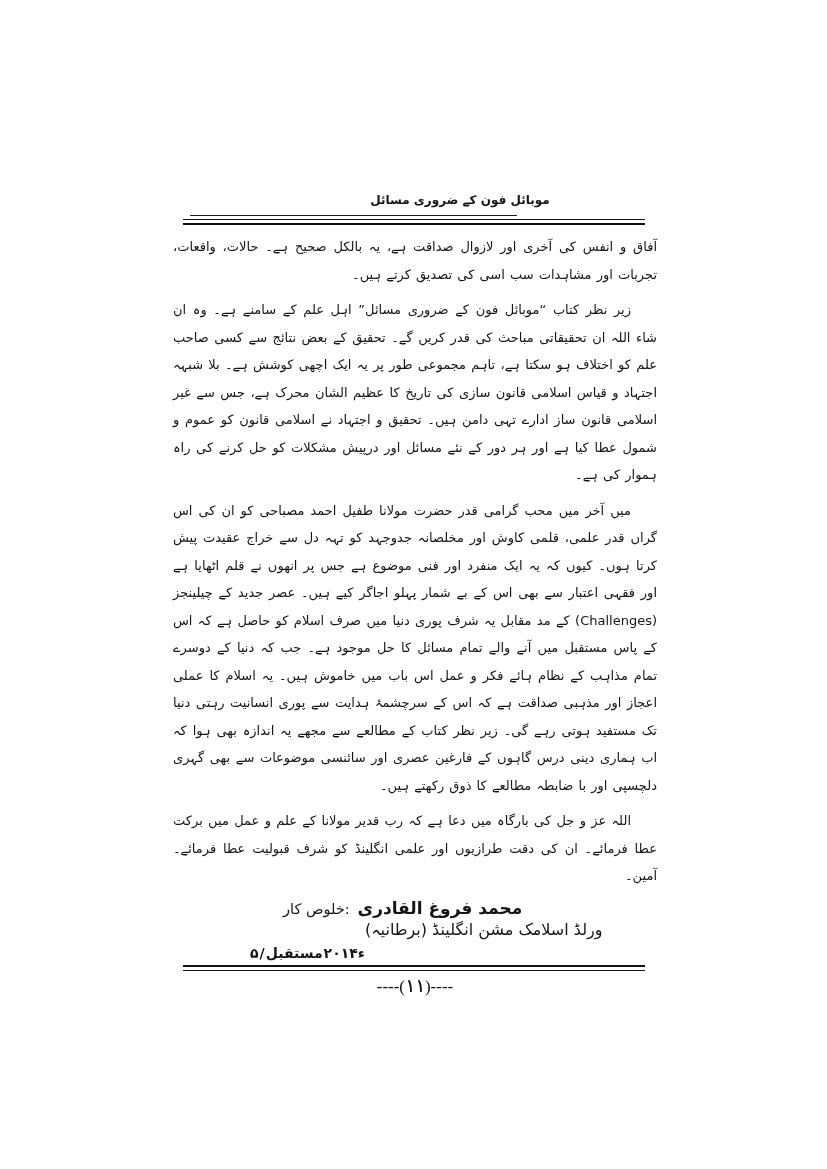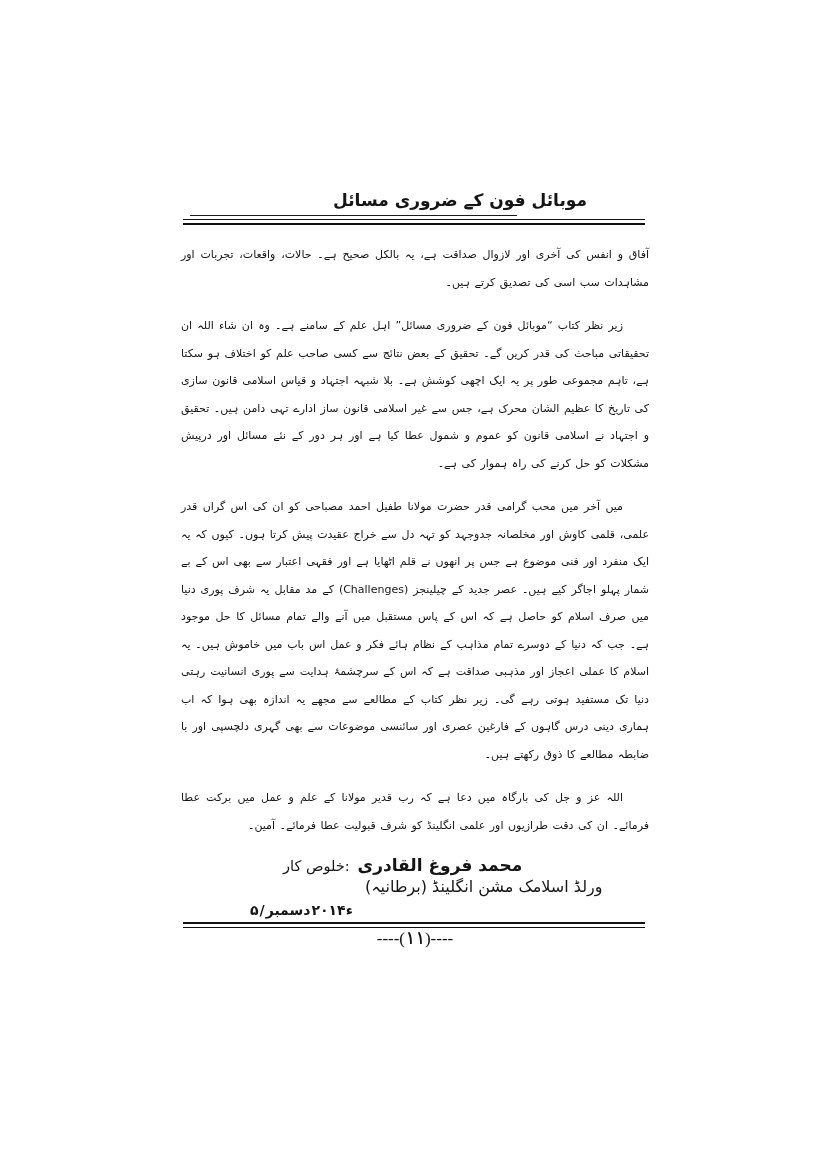--- a/index.html
+++ b/index.html
@@ -5,31 +5,31 @@
   html,body{margin:0;padding:0;background:#e8e8e8;}
   .page{
     position:relative;width:827px;height:1169px;background:#ffffff;
     font-family:"DejaVu Sans",sans-serif;color:#151515;overflow:hidden;
     margin:0 auto;
   }
   .column{position:absolute;left:165px;top:186px;width:500px;}
 
   
   .title{
-    direction:rtl;font-weight:bold;font-size:17px;line-height:28px;
+    direction:rtl;font-weight:bold;font-size:12px;line-height:28px;
     text-align:center;margin-left:130px;margin-right:40px;
     white-space:nowrap;
   }
   .thin-rule{margin-top:1px;margin-left:25px;width:327px;border-top:1.5px solid #1c1c1c;height:0;}
   .double-rule{margin-top:3px;margin-left:18px;width:462px;height:3px;
     border-top:1.2px solid #111;border-bottom:2.6px solid #111;}
 
   
   .body{margin-top:8px;}
-  .para{margin:16px;direction:rtl;text-align:justify;font-size:11px;line-height:27.5px;word-spacing:1px;}
+  .para{margin:8px;direction:rtl;text-align:justify;font-size:13px;line-height:27.5px;word-spacing:1px;}
   .para.indent{text-indent:26px;}
 
   
   .sig-row{margin-top:3px;margin-left:118px;display:flex;align-items:baseline;gap:8px;direction:ltr;}
   .sig-label{font-size:14.5px;direction:ltr;unicode-bidi:isolate;}
   .sig-name{font-size:17px;font-weight:bold;direction:rtl;unicode-bidi:isolate;}
   .org{margin-top:2px;margin-left:200px;direction:rtl;font-size:16px;width:fit-content;}
 
   
   .contact{
@@ -38,21 +38,21 @@
   }
 
   
   .date-row{margin-top:6px;margin-left:85px;display:flex;align-items:center;gap:1px;
     font-size:14px;font-weight:bold;direction:ltr;}
   .date-row span{unicode-bidi:isolate;direction:ltr;}
 
   
   .footer-rule{margin-top:4px;margin-left:18px;width:462px;height:3px;
     border-top:2.6px solid #111;border-bottom:1.4px solid #111;}
-  .page-number{text-align:center;font-family:"Liberation Serif",serif;
+  .page-number{margin-top:5px;text-align:center;font-family:"Liberation Serif",serif;
     font-size:17px;letter-spacing:1.5px;color:#101010;}
 </style>
 </head>
 <body>
 
 <div class="page">
   <div class="column">
 
     <div class="header">
       <div class="title">موبائل فون کے ضروری مسائل</div>
@@ -71,21 +71,21 @@
       <span class="sig-label">خلوص کار:</span>
       <span class="sig-name">محمد فروغ القادری</span>
     </div>
 
     <div class="org">ورلڈ اسلامک مشن انگلینڈ (برطانیہ)</div>
 
 
     <div class="date-row">
       <span>۵</span>
         <span>/</span>
-        <span>دسمبر</span>
+        <span>مستقبل</span>
         <span>۲۰۱۴ء</span>
     </div>
 
     <div class="footer-rule"></div>
 
     <div class="page-number">----(۱۱)----</div>
 
   </div>
 </div>
 

